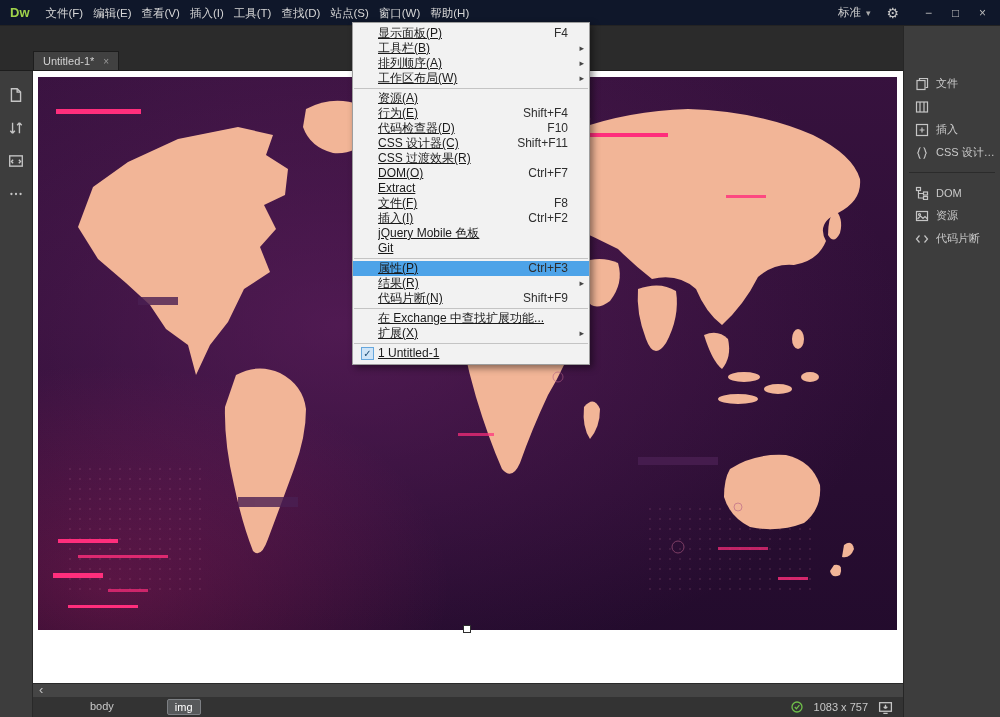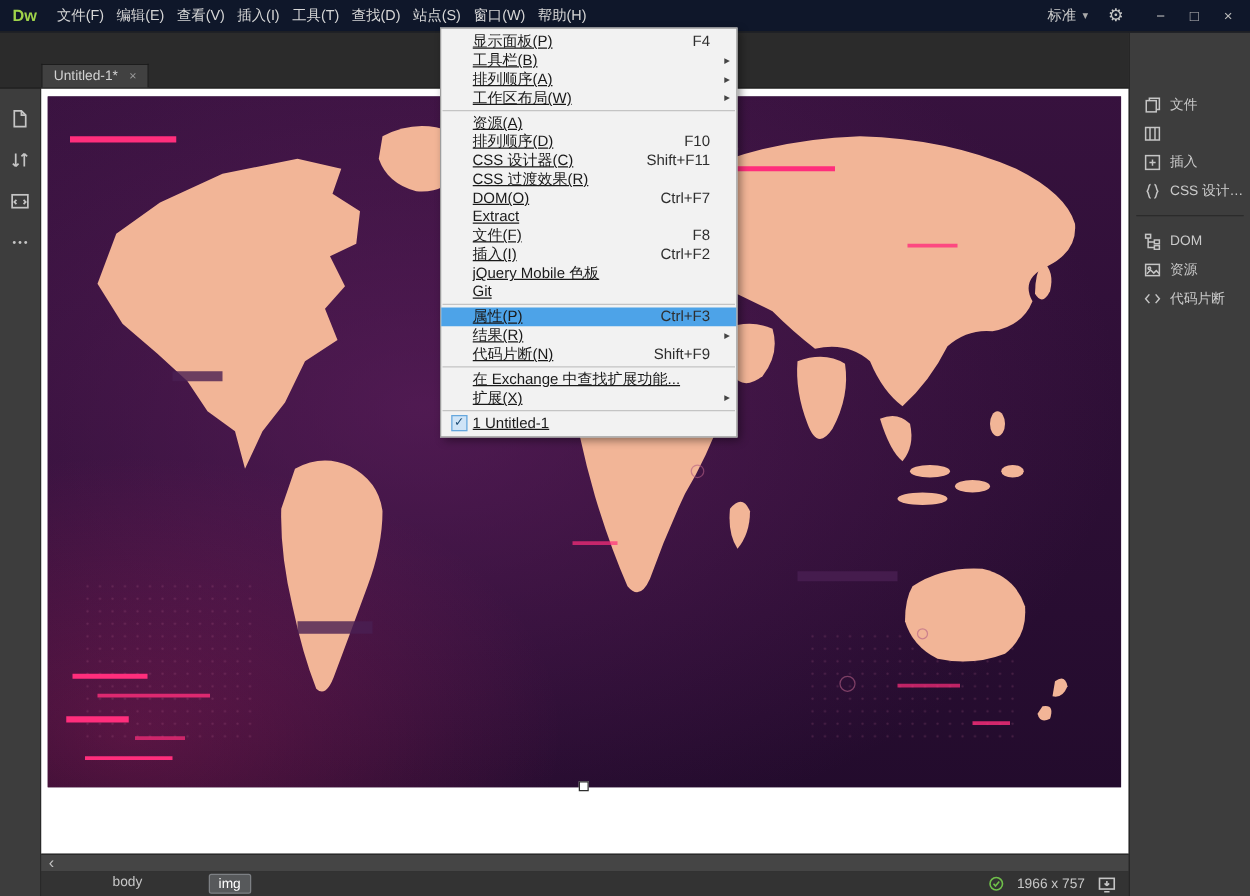--- a/index.html
+++ b/index.html
@@ -258,21 +258,21 @@
 <div class="statusbar">
   <span id="tag-selectors" style="display:flex;gap:6px;">
       <span class="tag">body</span>
       <span class="tag selected">img</span>
     </span>
   <div class="status-right">
     <svg width="14" height="14" viewBox="0 0 14 14">
       <circle cx="7" cy="7" r="5" fill="none" stroke="#6fbf4a" stroke-width="1.3"></circle>
       <path d="M4.8 7l1.6 1.8 3-3.6" fill="none" stroke="#6fbf4a" stroke-width="1.3"></path>
     </svg>
-    <span>1966 x 757</span>
+    <span>1083 x 757</span>
     <svg width="15" height="15" viewBox="0 0 14 14" class="icon">
       <rect x="1.5" y="2.5" width="11" height="8"></rect>
         <path d="M5 12.5h4M7 4.5v3.5M7 8l-1.7-1.7M7 8l1.7-1.7"></path>
     </svg>
   </div>
 </div>
 
 <div class="right-col" id="right-panel-groups">
     <div class="panel-row">
       <span class="panel-icon">
@@ -369,21 +369,27 @@
     </div>
     <div class="msep"></div>
     <div class="mrow">
       <span class="mcheck"></span>
       <span class="mlabel">资源(A)</span>
       <span class="mshortcut"></span>
       <span class="marrow"></span>
     </div>
     <div class="mrow">
       <span class="mcheck"></span>
-      <span class="mlabel">排列顺序(D)</span>
+      <span class="mlabel">行为(E)</span>
+      <span class="mshortcut">Shift+F4</span>
+      <span class="marrow"></span>
+    </div>
+    <div class="mrow">
+      <span class="mcheck"></span>
+      <span class="mlabel">代码检查器(D)</span>
       <span class="mshortcut">F10</span>
       <span class="marrow"></span>
     </div>
     <div class="mrow">
       <span class="mcheck"></span>
       <span class="mlabel">CSS 设计器(C)</span>
       <span class="mshortcut">Shift+F11</span>
       <span class="marrow"></span>
     </div>
     <div class="mrow">

